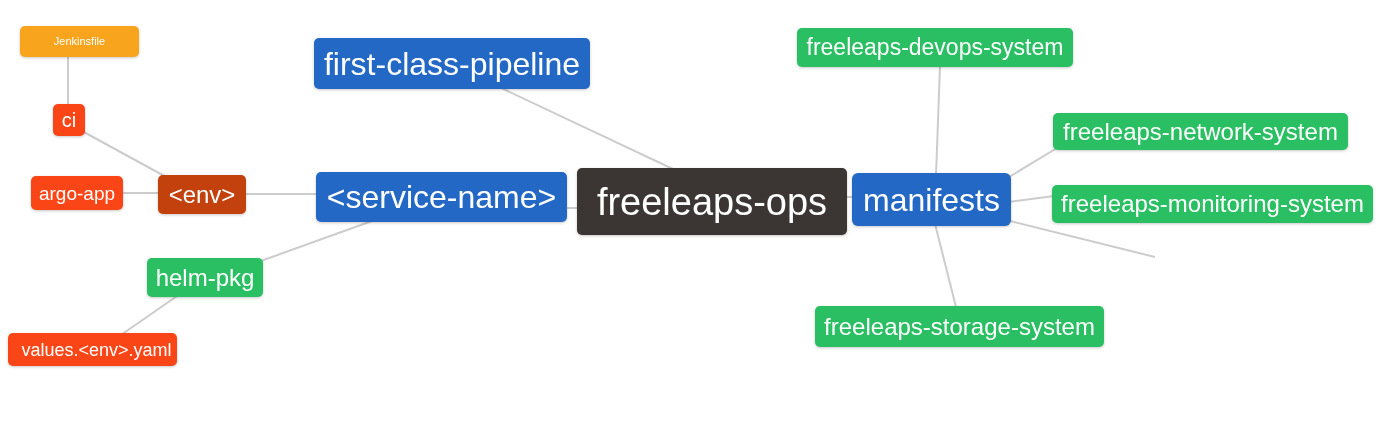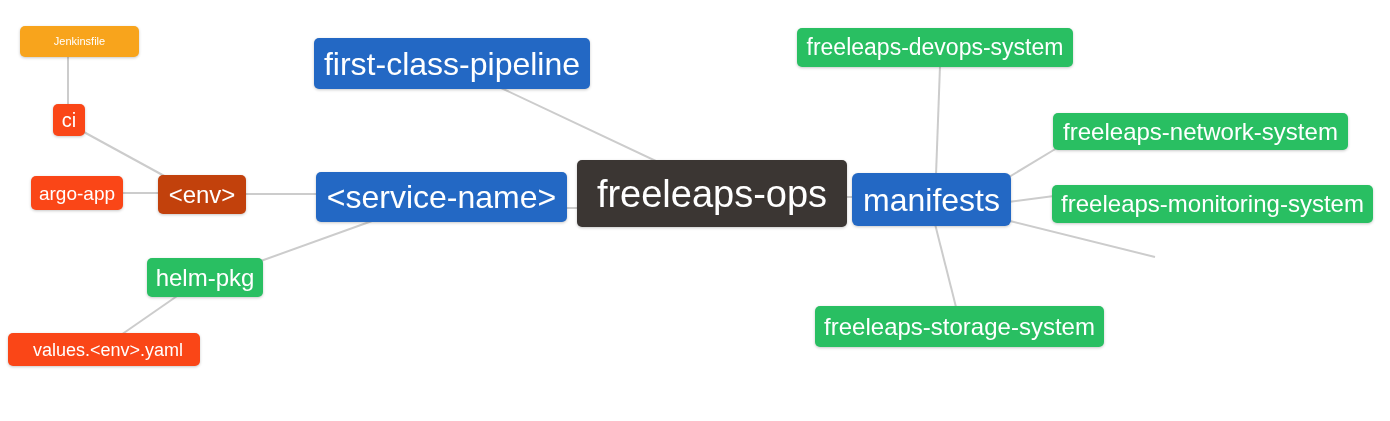--- a/index.html
+++ b/index.html
@@ -76,30 +76,30 @@
       </div>
       <div class="node" style="left: 31px; top: 176px; width: 92px; height: 34px; background: rgb(250, 70, 23); font-size: 19px;">
         <span>argo-app</span>
       </div>
       <div class="node" style="left: 158px; top: 175px; width: 88px; height: 39px; background: #c2410c; font-size: 24px;">
         <span>&lt;env&gt;</span>
       </div>
       <div class="node" style="left: 147px; top: 258px; width: 116px; height: 39px; background: rgb(41, 191, 98); font-size: 24px;">
         <span>helm-pkg</span>
       </div>
-      <div class="node" style="left: 8px; top: 333px; width: 192px; height: 33px; background: rgb(250, 70, 23); font-size: 18px; padding-left: 8px;">
+      <div class="node" style="left: 8px; top: 333px; width: 169px; height: 33px; background: rgb(250, 70, 23); font-size: 18px; padding-left: 8px;">
         <span>values.&lt;env&gt;.yaml</span>
       </div>
       <div class="node" style="left: 316px; top: 172px; width: 251px; height: 50px; background: rgb(35, 104, 196); font-size: 32px;">
         <span>&lt;service-name&gt;</span>
       </div>
       <div class="node" style="left: 314px; top: 38px; width: 276px; height: 51px; background: rgb(35, 104, 196); font-size: 32px;">
         <span>first-class-pipeline</span>
       </div>
-      <div class="node" style="left: 577px; top: 160px; width: 270px; height: 67px; background: rgb(59, 54, 51); font-size: 38px;">
+      <div class="node" style="left: 577px; top: 168px; width: 270px; height: 67px; background: rgb(59, 54, 51); font-size: 38px;">
         <span>freeleaps-ops</span>
       </div>
       <div class="node" style="left: 852px; top: 173px; width: 159px; height: 53px; background: rgb(35, 104, 196); font-size: 32px; border-radius: 6px;">
         <span>manifests</span>
       </div>
       <div class="node" style="left: 797px; top: 28px; width: 276px; height: 39px; background: rgb(41, 191, 98); font-size: 23px;">
         <span>freeleaps-devops-system</span>
       </div>
       <div class="node" style="left: 1053px; top: 113px; width: 295px; height: 37px; background: rgb(41, 191, 98); font-size: 24px;">
         <span>freeleaps-network-system</span>

